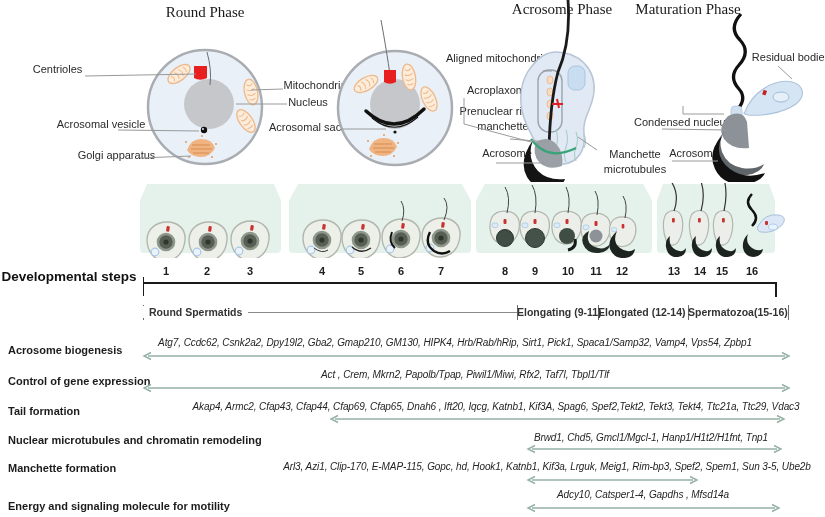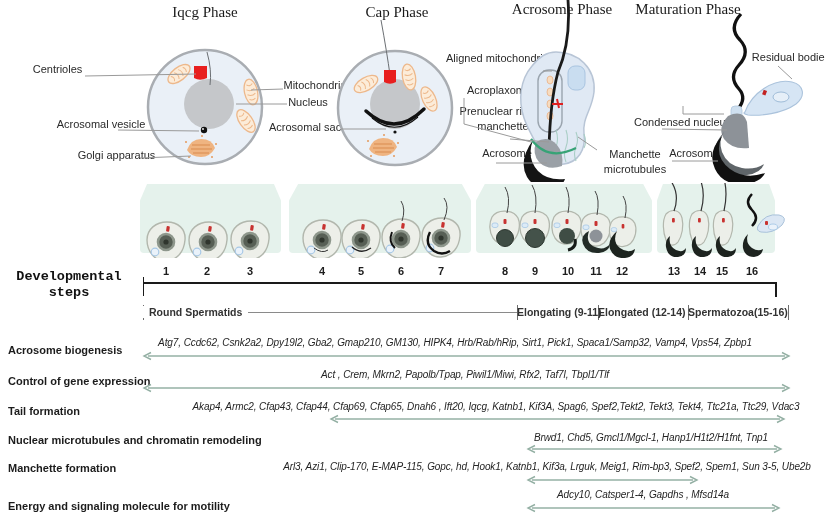--- a/index.html
+++ b/index.html
@@ -11,21 +11,21 @@
   .band{position:absolute;top:184px;height:69px;background:#e5f2ec;
         clip-path:polygon(0 24%,5% 0,95% 0,100% 24%,100% 100%,0 100%);border-radius:4px;}
   .num{position:absolute;top:265px;width:24px;text-align:center;font-size:11px;font-weight:600;color:#1d1d1d;}
   .axis-line{position:absolute;left:143px;top:282px;width:633px;height:2.2px;background:#1a1a1a;}
   .tick-main{position:absolute;width:1.6px;background:#1a1a1a;}
   .stage-line{position:absolute;left:143px;top:312px;width:374px;height:1px;background:#8a8a8a;}
   .stage-tick{position:absolute;top:305px;width:1.2px;height:15px;background:#6e6e6e;}
   .stage-label{position:absolute;top:306px;font-size:10.5px;font-weight:600;color:#333;text-align:left;white-space:nowrap;}
   .stage-label span{background:#fff;padding:0 6px;}
   .devsteps{position:absolute;left:0;top:269px;width:138px;text-align:center;
-            font-family:Liberation Mono, monospace;font-weight:bold;font-size:13.5px;color:#111;line-height:16px;}
+            font-family:Liberation Sans, sans-serif;font-weight:bold;font-size:13.5px;color:#111;line-height:16px;}
   .proc-label{position:absolute;left:8px;font-size:11px;font-weight:bold;color:#1c1c1c;white-space:nowrap;}
   .gene-line{position:absolute;width:700px;text-align:center;font-size:10px;font-style:italic;
              color:#242424;white-space:nowrap;letter-spacing:-0.1px;}
   .rarrow{position:absolute;overflow:visible;}
   svg{display:block;}
 </style>
 </head>
 <body>
 
 <div class="figure">
@@ -114,22 +114,21 @@
       <path d="M510,139 L549,142"></path>
       <path d="M496,163 L547,163"></path>
       <path d="M597,150 L578,137"></path>
       <path d="M778,66 L792,79"></path>
       <path d="M683,106 L683,114 L724,114"></path>
       <path d="M662,129 L727,130"></path>
       <path d="M672,161 L718,161"></path>
     </g>
   </svg>
 
-  <div class="phase-title" style="left:145px;top:4px;width:120px">Iqcg Phase</div>
-  <div class="phase-title" style="left:337px;top:4px;width:120px">Cap Phase</div>
+  <div class="phase-title" style="left:145px;top:4px;width:120px">Round Phase</div>
   <div class="phase-title" style="left:492px;top:1px;width:140px">Acrosome Phase</div>
   <div class="phase-title" style="left:618px;top:1px;width:140px">Maturation Phase</div>
 
   <div class="callout" style="left:15px;top:62px;width:85px">Centrioles</div>
   <div class="callout" style="left:40px;top:117px;width:122px">Acrosomal vesicle</div>
   <div class="callout" style="left:54px;top:148px;width:125px">Golgi  apparatus</div>
   <div class="callout" style="left:283px;top:78px;width:64px">Mitochondria</div>
   <div class="callout" style="left:286px;top:95px;width:44px">Nucleus</div>
   <div class="callout" style="left:269px;top:120px;width:72px">Acrosomal sac</div>
   <div class="callout" style="left:446px;top:51px;width:100px">Aligned mitochondria</div>

